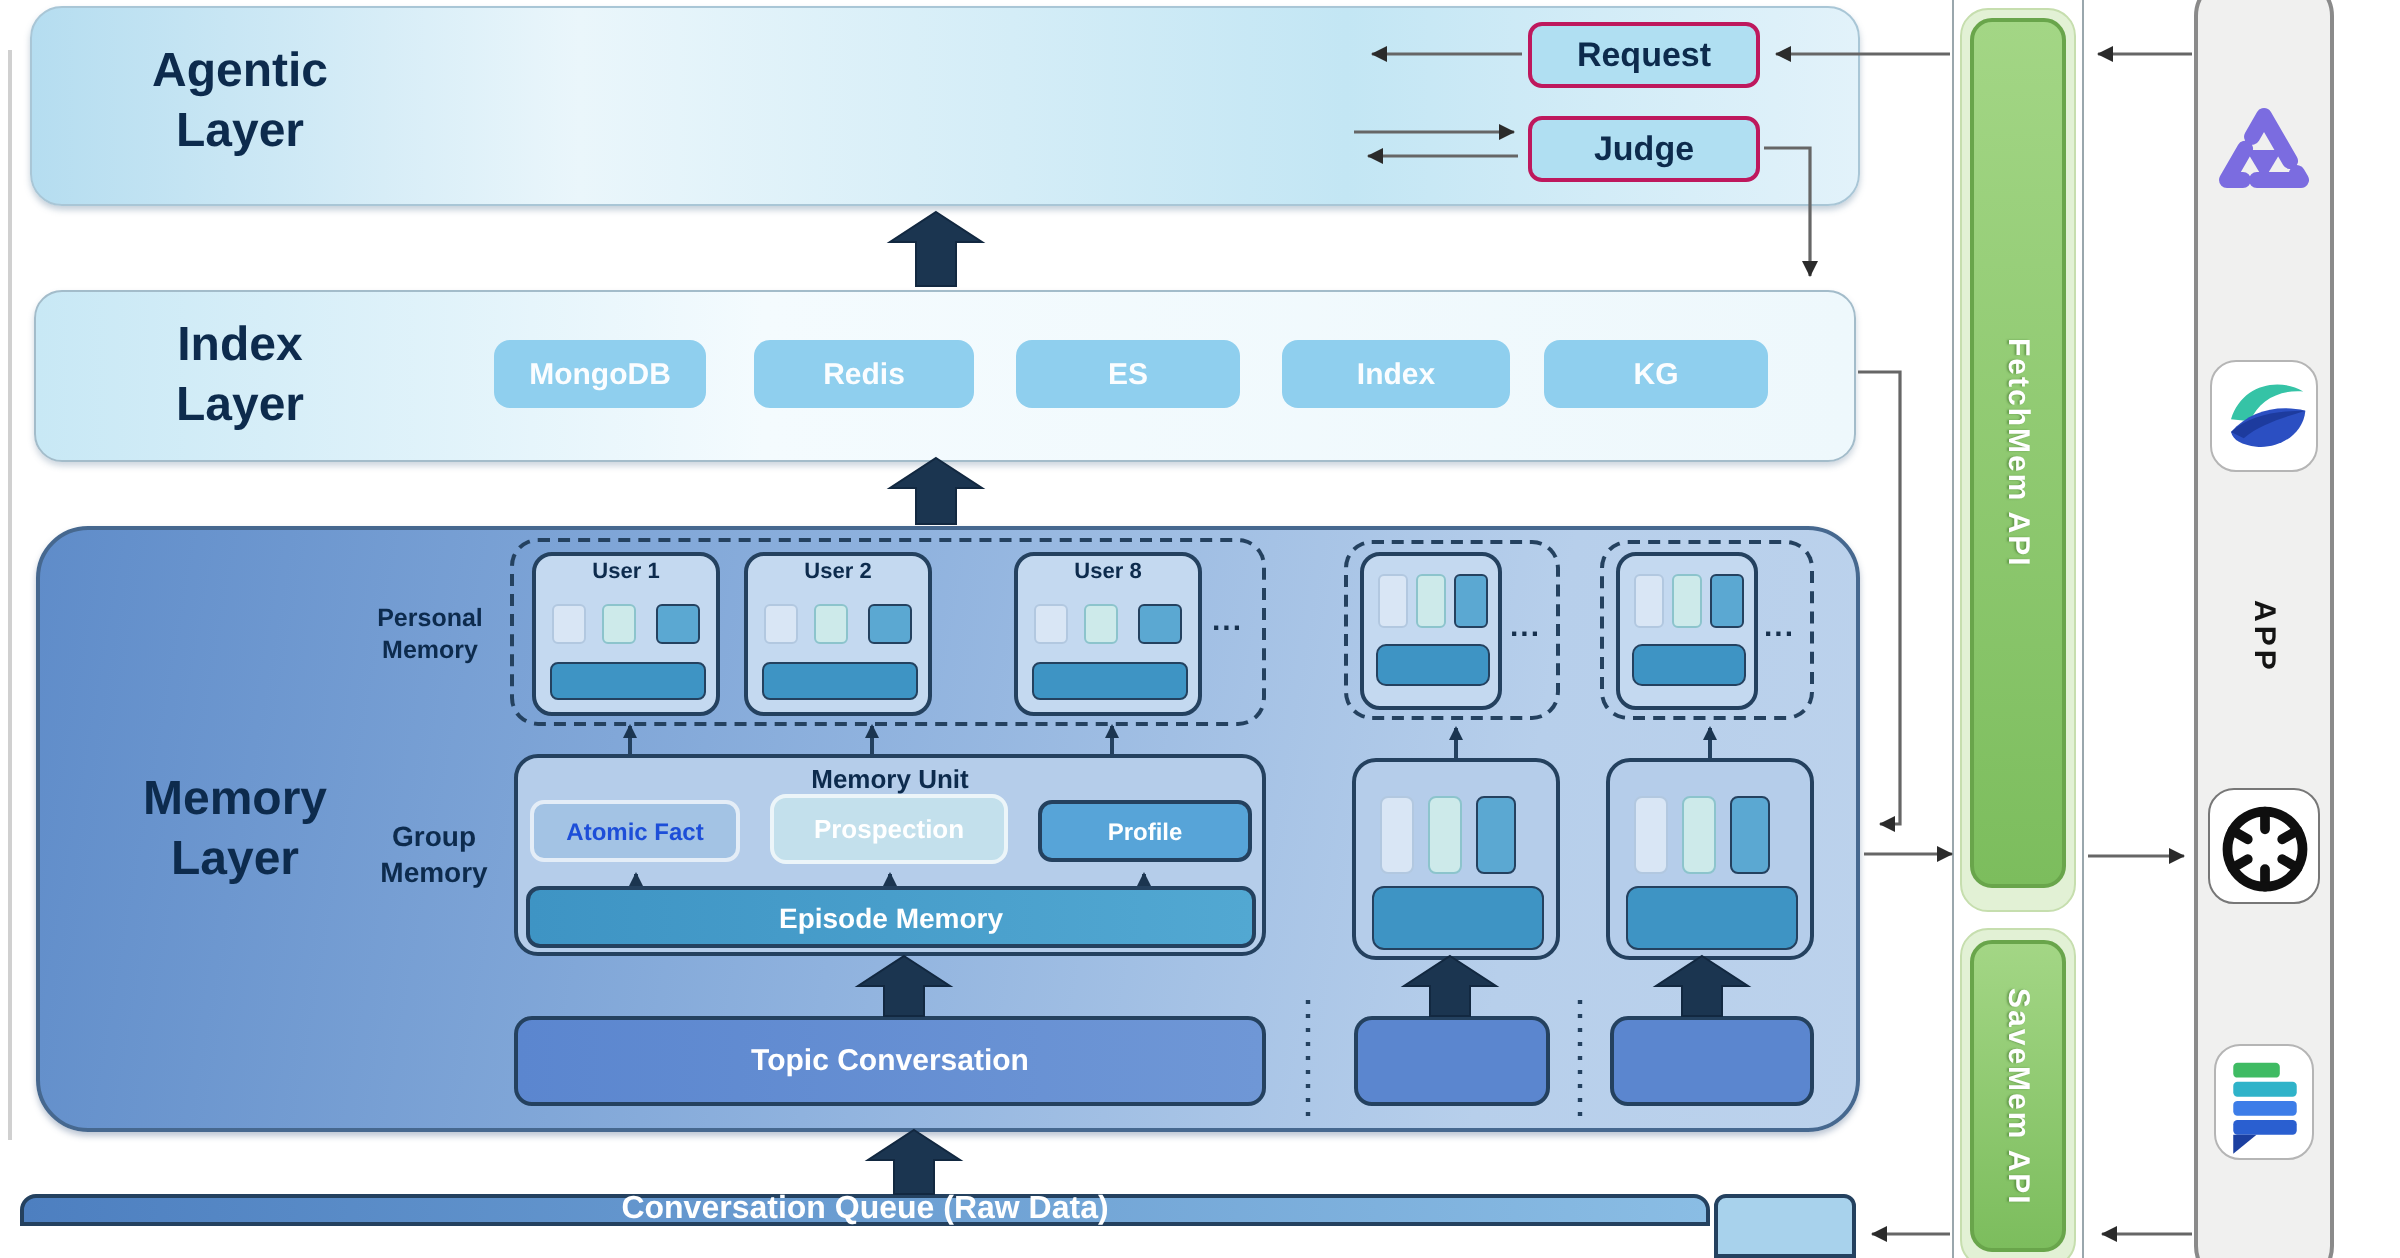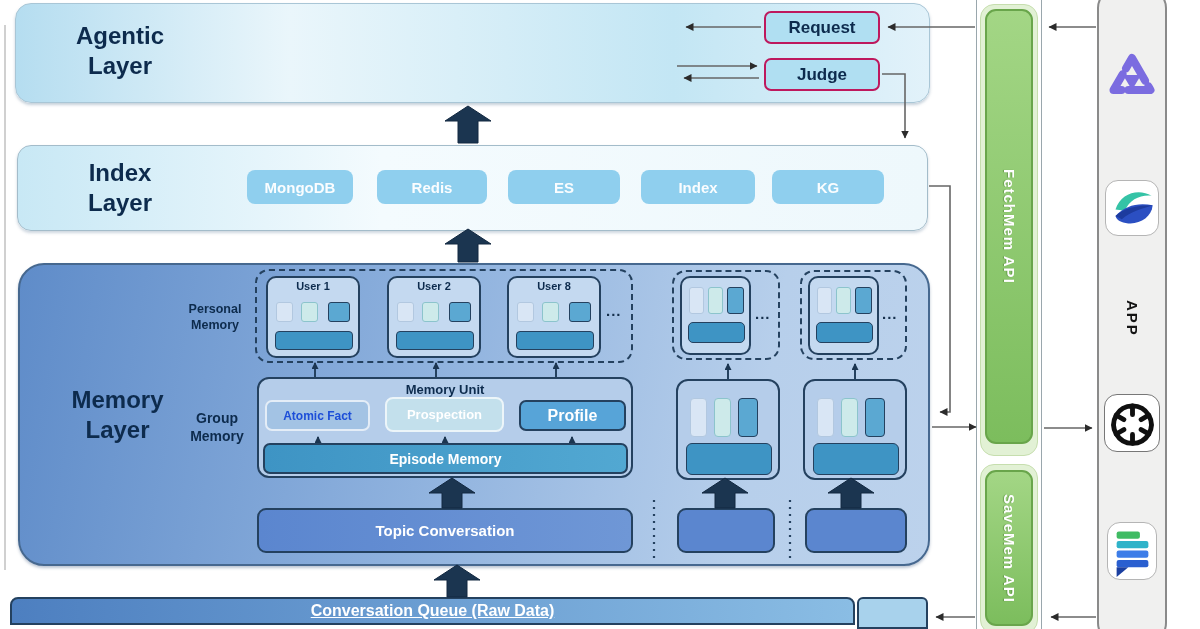--- a/index.html
+++ b/index.html
@@ -48,41 +48,41 @@
   .gbar{position:absolute;left:6px;top:44px;width:55px;height:19px;border-radius:5px;
     background:#3e94c4;border:1px solid #24415f;}
 
   .munit{left:257px;top:377px;width:376px;height:101px;background:#b5cdea;border:2px solid #24415f;border-radius:12px;}
   .mu-title{position:absolute;left:0;right:0;top:3px;text-align:center;font-weight:bold;font-size:13px;}
   .fact{left:265px;top:400px;width:105px;height:31px;border-radius:7px;background:#a3c3e4;
     border:2px solid #e4edf7;color:#1d4ed8;font-weight:bold;font-size:12px;}
   .prosp{left:385px;top:397px;width:119px;height:35px;border-radius:8px;background:#c3e0ec;
     border:2px solid #ecf5f9;color:#fff;font-weight:bold;font-size:13px;}
   .profile{left:519px;top:400px;width:107px;height:31px;border-radius:7px;background:#57a4d8;
-    border:2px solid #24415f;color:#fff;font-weight:bold;font-size:16px;}
+    border:2px solid #24415f;color:#fff;font-weight:bold;font-size:12px;}
   .episode{left:263px;top:443px;width:365px;height:31px;border-radius:7px;
     background:linear-gradient(90deg,#3e94c4,#52a8d2);border:2px solid #24415f;
     color:#fff;font-weight:bold;font-size:14px;}
 
   .miniunit{top:379px;width:104px;height:101px;background:#b5cdea;border:2px solid #24415f;border-radius:12px;}
   .mvb{position:absolute;top:17px;height:37px;border-radius:4px;}
   .mvb1{left:12px;width:15px;background:#d9e6f5;border:1px solid #b2c8e0;}
   .mvb2{left:36px;width:15px;background:#cdeaea;border:1px solid #8cc4cc;}
   .mvb3{left:60px;width:18px;background:#5ba8d2;border:1px solid #24415f;}
   .mhb{position:absolute;left:8px;top:62px;width:84px;height:30px;border-radius:6px;
     background:#3e94c4;border:1px solid #24415f;}
 
   .topic{left:257px;top:508px;width:376px;height:45px;border-radius:9px;
     background:linear-gradient(90deg,#5b86cf,#6f97d6);border:2px solid #24415f;
     color:#fff;font-weight:bold;font-size:15px;}
   .minitopic{top:508px;height:45px;border-radius:9px;background:#5b86cf;border:2px solid #24415f;}
 
-  .queue{left:10px;top:597px;width:845px;height:28px;border-radius:8px 8px 0 0;
+  .queue{left:10px;top:597px;width:845px;height:16px;border-radius:8px 8px 0 0;
     background:linear-gradient(90deg,#4d7fc0,#8abde4);border:2px solid #24415f;
-    color:#fff;font-size:16px;font-weight:bold;text-decoration:underline;}
+    color:#fff;font-size:16px;font-weight:bold;}
   .queue-side{left:857px;top:597px;width:71px;height:32px;border-radius:6px 6px 0 0;
     background:#a8d2ec;border:2px solid #24415f;}
 
   .lane{left:976px;top:-5px;width:66px;height:640px;background:#fff;border:1px solid #9aa7ad;}
   .api-outer{left:980px;width:58px;background:#e2f1d5;border:1px solid #c6deae;border-radius:14px;}
   .api-inner{left:985px;width:48px;border-radius:11px;border:2px solid #69a54b;
     background:linear-gradient(180deg,#a3d685,#7cbd5d);
     display:flex;align-items:center;justify-content:center;}
   .vtext{writing-mode:vertical-rl;color:#fff;font-weight:bold;font-size:15px;letter-spacing:1px;
     text-shadow:0 1px 1px rgba(60,110,40,.5);}
@@ -131,21 +131,21 @@
 
   <div class="abs dashed-box" style="left:255px;top:269px;width:378px;height:94px;"></div>
 
   <div class="abs ucard navy" style="left:266px;">
     <div class="ttl">User 1</div>
     <div class="sq sq1"></div>
     <div class="sq sq2"></div>
     <div class="sq sq3"></div>
     <div class="ubar"></div>
   </div>
-  <div class="abs ucard navy" style="left:387px;">
+  <div class="abs ucard navy" style="left:372px;">
     <div class="ttl">User 2</div>
     <div class="sq sq1"></div>
     <div class="sq sq2"></div>
     <div class="sq sq3"></div>
     <div class="ubar"></div>
   </div>
   <div class="abs ucard navy" style="left:507px;">
     <div class="ttl">User 8</div>
     <div class="sq sq1"></div>
     <div class="sq sq2"></div>

